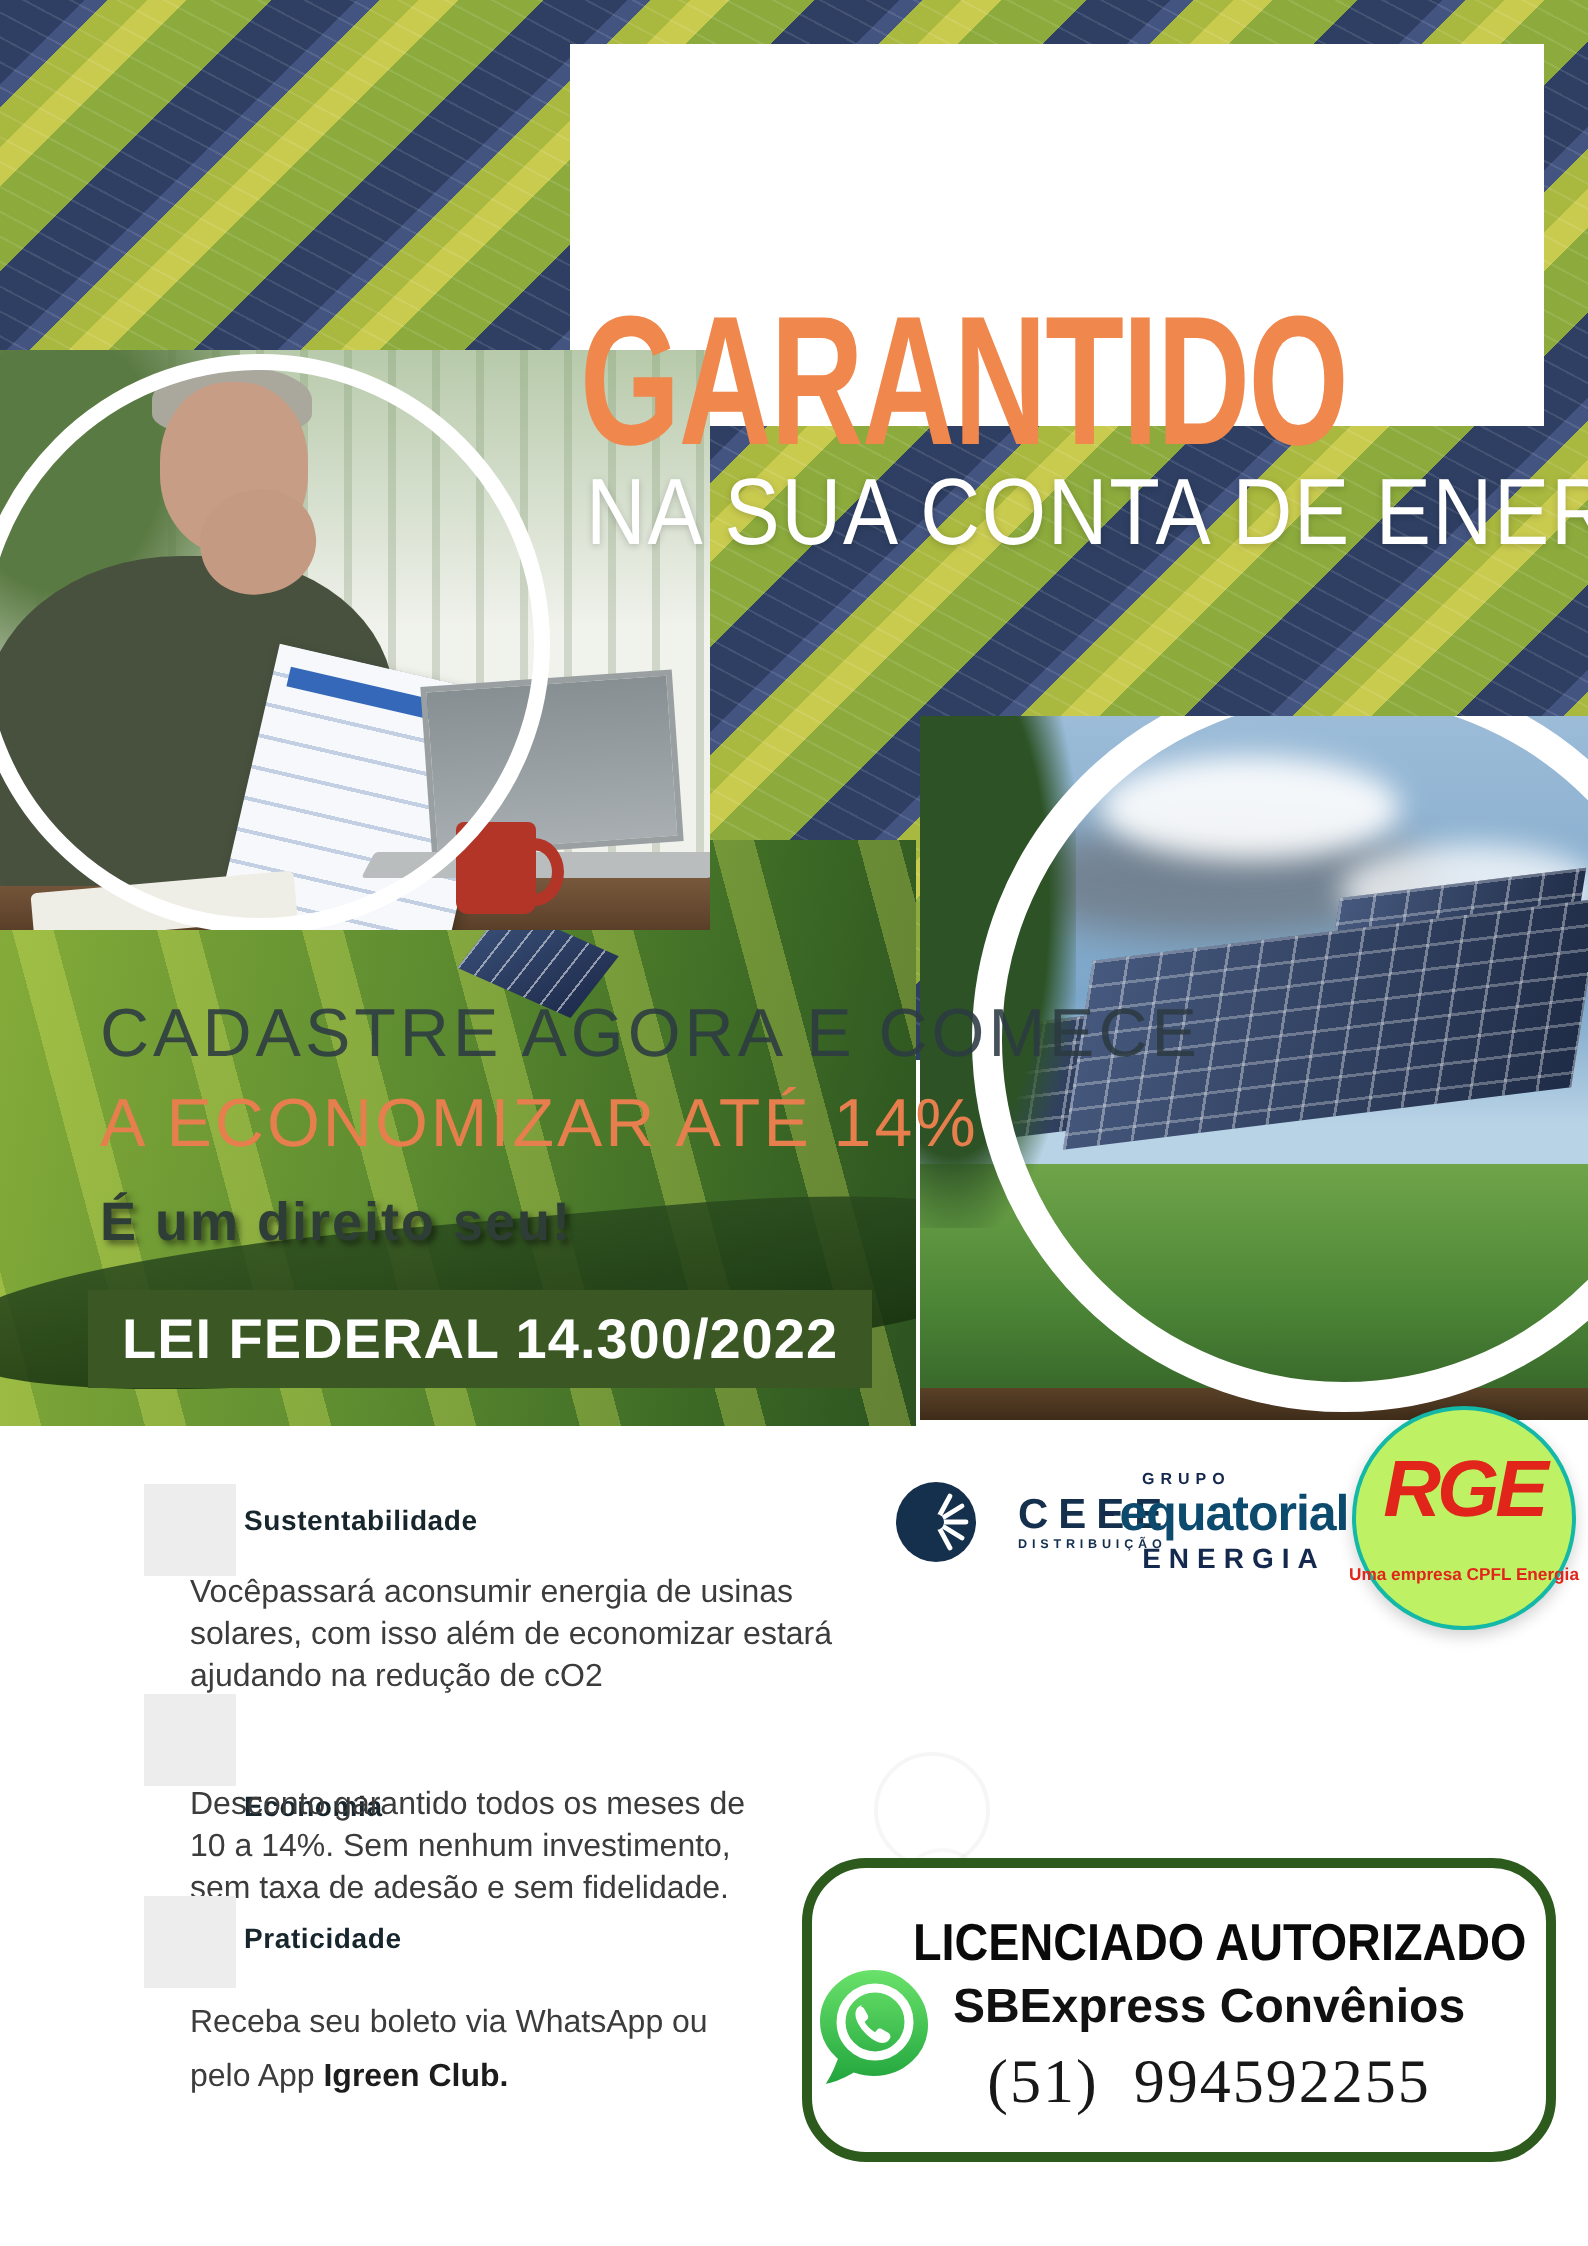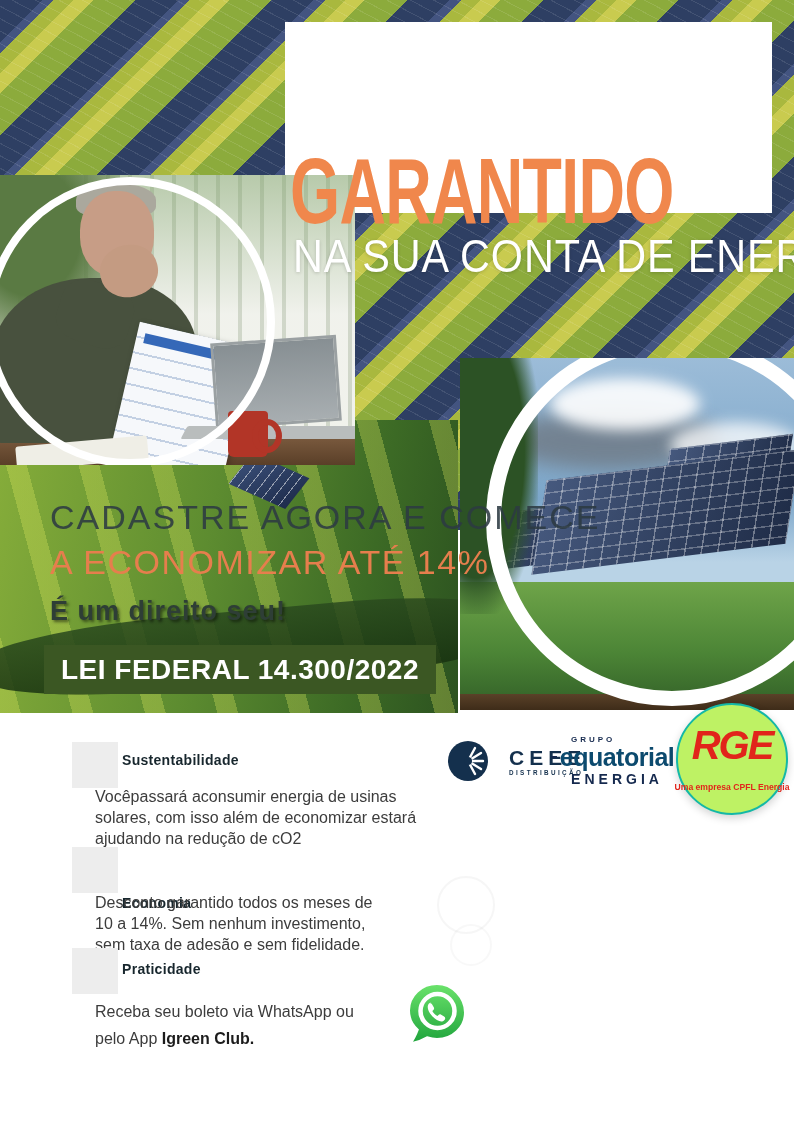--- a/index.html
+++ b/index.html
@@ -257,20 +257,27 @@
   </div>
 
   <div class="abs rge-badge">
     <span class="rge-name">RGE</span>
     <span class="rge-sub">Uma empresa CPFL Energia</span>
   </div>
 
   <div class="abs wm wm1"></div>
   <div class="abs wm wm2"></div>
 
+  <div class="abs license-box">
+    <div class="lic-texts">
+      <div class="lic-title">LICENCIADO AUTORIZADO</div>
+      <div class="lic-sub">SBExpress Convênios</div>
+      <div class="lic-phone">(51)  994592255</div>
+    </div>
+  </div>
 
   <svg class="abs wa-icon" viewBox="0 0 66 66">
     <defs>
       <linearGradient id="wg" x1="0" y1="0" x2="0" y2="1">
         <stop offset="0" stop-color="#6BE36B"></stop>
         <stop offset="1" stop-color="#1FA33C"></stop>
       </linearGradient>
     </defs>
     <path d="M33 3 C17.5 3 5 14.8 5 29.5 c0 7.6 3.4 14.4 8.8 19.2 C12 53.5 9 59.5 6.5 62.5 c6.5-1.2 12.5-3.8 16.5-6.2 3.2 1 6.5 1.7 10 1.7 15.5 0 28-11.8 28-26.5 S48.5 3 33 3 z" fill="url(#wg)" stroke="#ffffff" stroke-width="2"></path>
     <circle cx="33.5" cy="30" r="17" fill="none" stroke="#ffffff" stroke-width="4.5"></circle>

